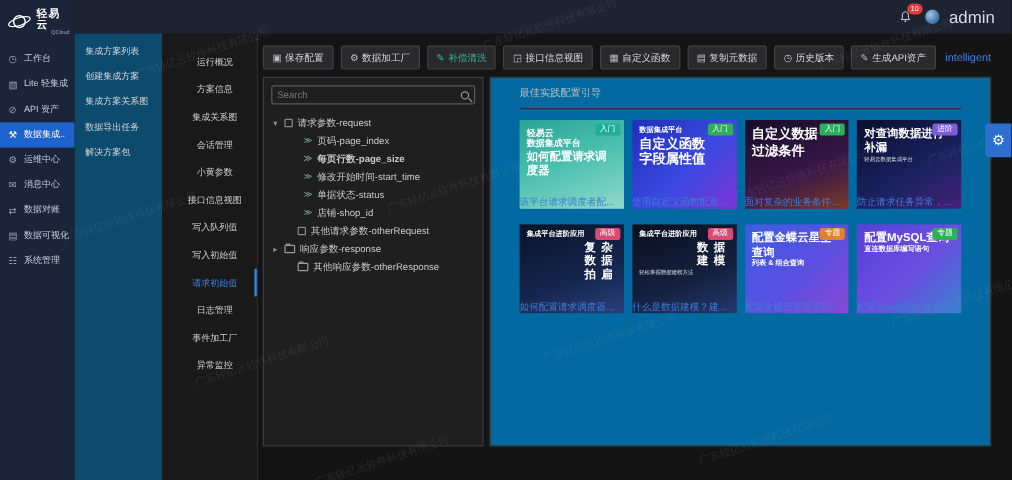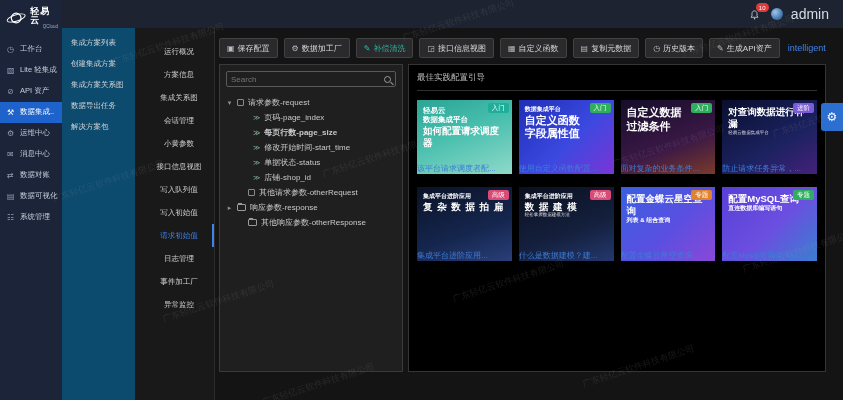--- a/index.html
+++ b/index.html
@@ -69,38 +69,38 @@
     color:#c9c9c9; white-space:nowrap; cursor:pointer; }
   .tw { width:7px; font-size:7px; color:#8f8f8f; flex:none; text-align:center; }
   .ticon { flex:none; }
   .icon-checkbox .ticon { width:7px; height:7px; border:1px solid #8a8a8a; border-radius:1px; }
   .icon-folder .ticon { width:9px; height:7px; border:1px solid #9a9a9a; border-radius:1px; position:relative; }
   .icon-folder .ticon::before { content:""; position:absolute; top:-2px; left:0; width:4px;
     height:1px; background:#9a9a9a; }
   .icon-field .ticon { font-size:7px; color:#7fae8e; line-height:1; }
   .icon-field .ticon::before { content:"\226B"; }
 
-  .guide-panel { flex:1; min-width:0; background:#000000; border:1px solid #343434;
-    padding:5px 8px 8px; }
+  .guide-panel { flex:1; min-width:0; background:#0369a1; border:1px solid #343434;
+    padding:5px 24px 8px; }
   .guide-title { font-size:8.5px; color:#bdbdbd; padding:2px 0 6px; border-bottom:1px solid #303030; }
   .cards { display:grid; grid-template-columns:repeat(4,1fr); column-gap:7px; row-gap:13px;
     margin-top:9px; }
   .card { cursor:pointer; }
   .card-img { position:relative; height:56px; border-radius:2px; overflow:hidden;
     padding:6px 5px 0 6px; color:#fff; }
   .badge { position:absolute; top:3px; right:3px; font-size:6.5px; color:#fff;
     padding:1px 4px; border-radius:2px; line-height:1.3; }
   .cl { line-height:1.25; }
   .cl.xxs { font-size:4.5px; opacity:.85; }
   .cl.xs  { font-size:6px; font-weight:bold; }
   .cl.sm  { font-size:7.5px; font-weight:bold; }
   .cl.md  { font-size:9.5px; font-weight:bold; }
   .cl.lg  { font-size:11px; font-weight:bold; }
   .cl.i   { }
-  .cl.sp  { letter-spacing:1px; }
+  .cl.sp  { letter-spacing:1px;margin-left:48px; }
   .theme-teal    { background:linear-gradient(160deg,#2ba496 0%,#49bfae 45%,#8fd9c9 100%); }
   .theme-blue    { background:linear-gradient(135deg,#1f2fb8 0%,#3b49e0 55%,#7b35d6 100%); }
   .theme-darkfire{ background:linear-gradient(160deg,#160d2a 0%,#3a1846 60%,#7a3a2a 100%); }
   .theme-navy    { background:linear-gradient(150deg,#0a0f2e 0%,#1b2260 60%,#45217a 100%); }
   .theme-space   { background:linear-gradient(160deg,#0a1226 0%,#15264e 60%,#2a3f7a 100%); }
   .theme-space2  { background:linear-gradient(160deg,#0b1020 0%,#14203e 60%,#24386e 100%); }
   .theme-kingdee { background:linear-gradient(135deg,#3a5fe0 0%,#5a4fe0 55%,#8a48d8 100%); }
   .theme-mysql   { background:linear-gradient(135deg,#5a3fd8 0%,#6a4fe0 55%,#3a7fd0 100%); }
   .card-cap { margin-top:7px; font-size:8px; color:#3f7cd6; white-space:nowrap;
     overflow:hidden; text-overflow:ellipsis; }
@@ -380,21 +380,21 @@
                   <div class="card-cap">防止请求任务异常，...</div>
                 </div>
                 <div class="card theme-space">
                   <div class="card-img">
                     <span class="badge" style="background: rgb(217, 75, 116);">高级</span>
                     <div class="card-lines">
                       <div class="cl xs">集成平台进阶应用</div>
                       <div class="cl md sp">复 杂 数 据 拍 扁</div>
                     </div>
                   </div>
-                  <div class="card-cap">集成平台进阶应用...</div>
+                  <div class="card-cap">如何配置请求调度器...</div>
                 </div>
                 <div class="card theme-space2">
                   <div class="card-img">
                     <span class="badge" style="background: rgb(217, 75, 116);">高级</span>
                     <div class="card-lines">
                       <div class="cl xs">集成平台进阶应用</div>
                       <div class="cl md sp">数 据 建 模</div>
                       <div class="cl xxs">轻松掌握数据建模方法</div>
                     </div>
                   </div>

